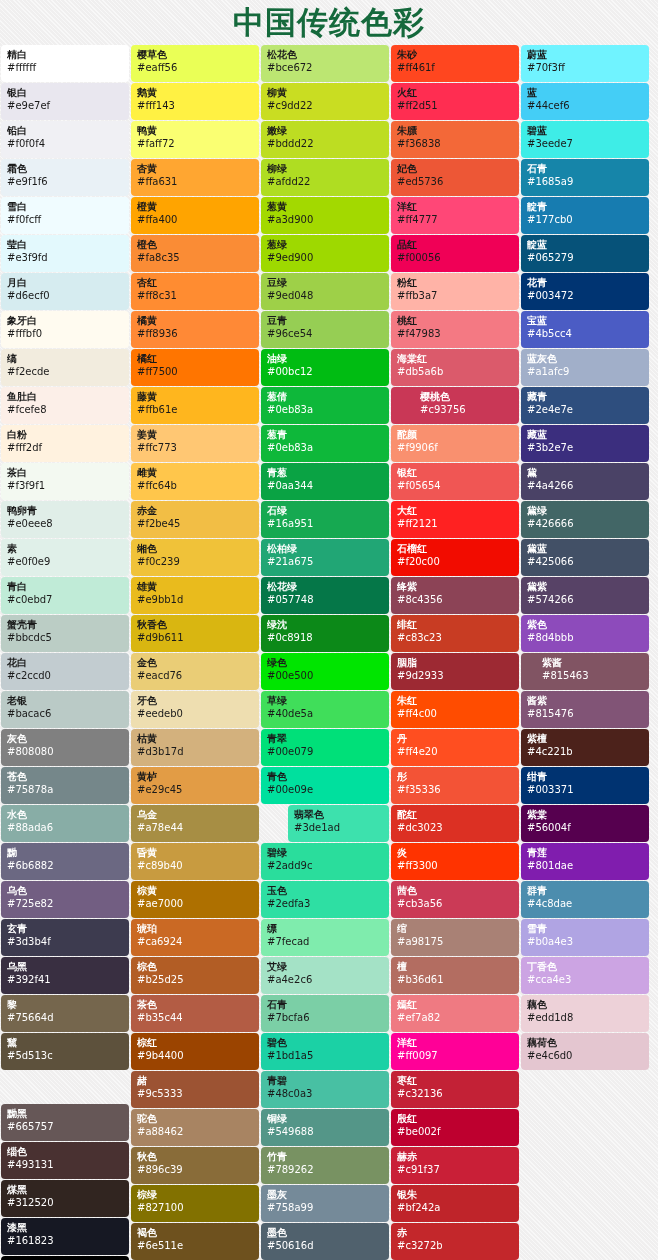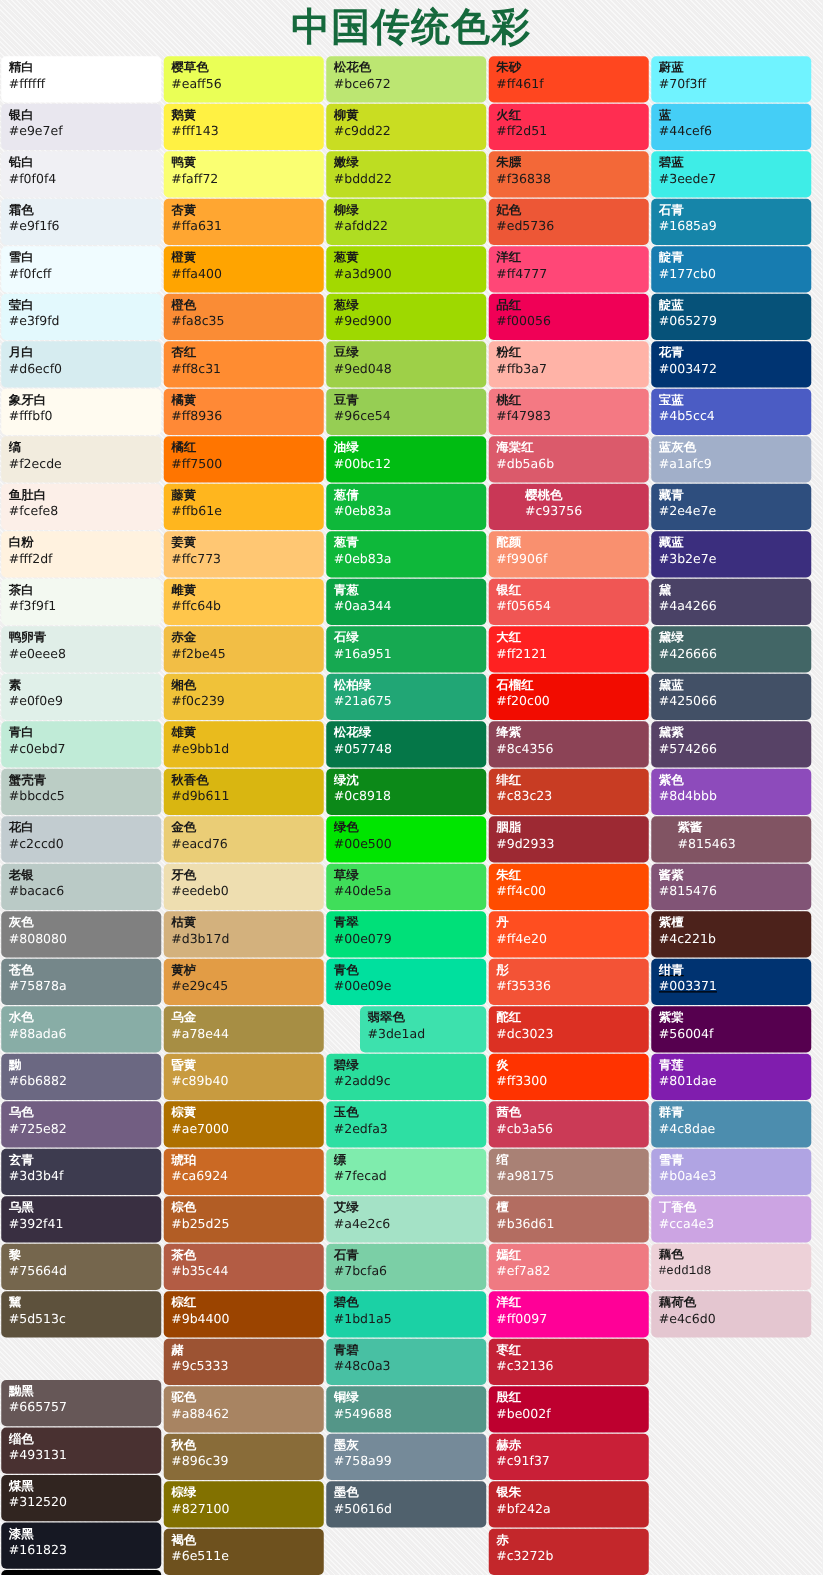--- a/index.html
+++ b/index.html
@@ -450,20 +450,24 @@
           <span class="sw-hex dark-text">#1bd1a5</span>
         </div>
         <div class="swatch" title="青碧 #48c0a3" style="background: rgb(72, 192, 163);">
           <span class="sw-name dark-text">青碧</span>
           <span class="sw-hex dark-text">#48c0a3</span>
         </div>
         <div class="swatch" title="铜绿 #549688" style="background: rgb(84, 150, 136);">
           <span class="sw-name light-text">铜绿</span>
           <span class="sw-hex light-text">#549688</span>
         </div>
+        <div class="swatch" title="竹青 #789262" style="background: rgb(120, 146, 98);">
+          <span class="sw-name light-text">竹青</span>
+          <span class="sw-hex light-text">#789262</span>
+        </div>
         <div class="swatch" title="墨灰 #758a99" style="background: rgb(117, 138, 153);">
           <span class="sw-name light-text">墨灰</span>
           <span class="sw-hex light-text">#758a99</span>
         </div>
         <div class="swatch" title="墨色 #50616d" style="background: rgb(80, 97, 109);">
           <span class="sw-name light-text">墨色</span>
           <span class="sw-hex light-text">#50616d</span>
         </div>
       </div>
       <div class="column">
@@ -666,21 +670,21 @@
           <span class="sw-hex light-text">#815463</span>
         </div>
         <div class="swatch" title="酱紫 #815476" style="background: rgb(129, 84, 118);">
           <span class="sw-name light-text">酱紫</span>
           <span class="sw-hex light-text">#815476</span>
         </div>
         <div class="swatch" title="紫檀 #4c221b" style="background: rgb(76, 34, 27);">
           <span class="sw-name light-text">紫檀</span>
           <span class="sw-hex light-text">#4c221b</span>
         </div>
-        <div class="swatch" title="绀青 #003371" style="background: rgb(0, 51, 113); text-decoration: underline;">
+        <div class="swatch" title="绀青 #003371" style="background: rgb(0, 51, 113);">
           <span class="sw-name light-text">绀青</span>
           <span class="sw-hex light-text">#003371</span>
         </div>
         <div class="swatch" title="紫棠 #56004f" style="background: rgb(86, 0, 79);">
           <span class="sw-name light-text">紫棠</span>
           <span class="sw-hex light-text">#56004f</span>
         </div>
         <div class="swatch" title="青莲 #801dae" style="background: rgb(128, 29, 174);">
           <span class="sw-name light-text">青莲</span>
           <span class="sw-hex light-text">#801dae</span>
@@ -690,21 +694,21 @@
           <span class="sw-hex light-text">#4c8dae</span>
         </div>
         <div class="swatch" title="雪青 #b0a4e3" style="background: rgb(176, 164, 227);">
           <span class="sw-name light-text">雪青</span>
           <span class="sw-hex light-text">#b0a4e3</span>
         </div>
         <div class="swatch" title="丁香色 #cca4e3" style="background: rgb(204, 164, 227);">
           <span class="sw-name light-text">丁香色</span>
           <span class="sw-hex light-text">#cca4e3</span>
         </div>
-        <div class="swatch" title="藕色 #edd1d8" style="background: rgb(237, 209, 216); font-family: Liberation Mono, monospace;">
+        <div class="swatch" title="藕色 #edd1d8" style="background: rgb(237, 209, 216);">
           <span class="sw-name dark-text">藕色</span>
           <span class="sw-hex dark-text">#edd1d8</span>
         </div>
         <div class="swatch" title="藕荷色 #e4c6d0" style="background: rgb(228, 198, 208);">
           <span class="sw-name dark-text">藕荷色</span>
           <span class="sw-hex dark-text">#e4c6d0</span>
         </div>
       </div>
     </div>
 

